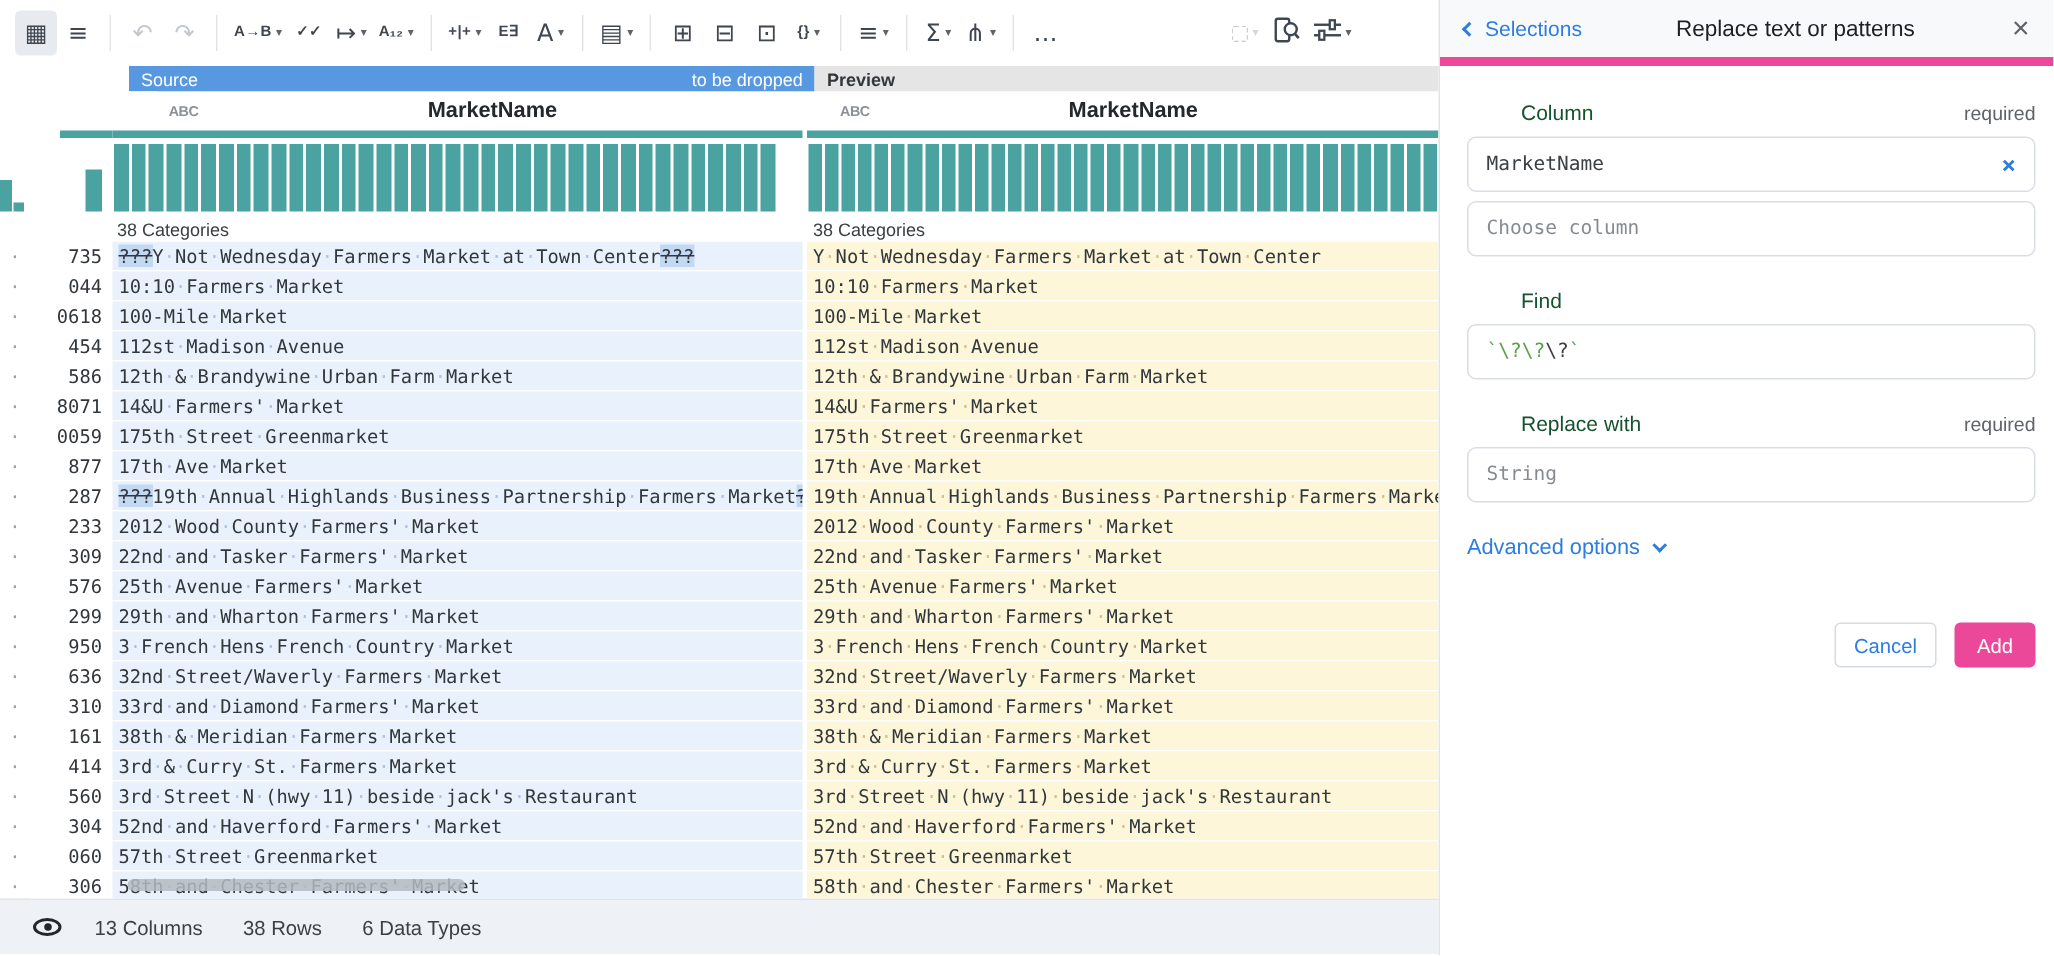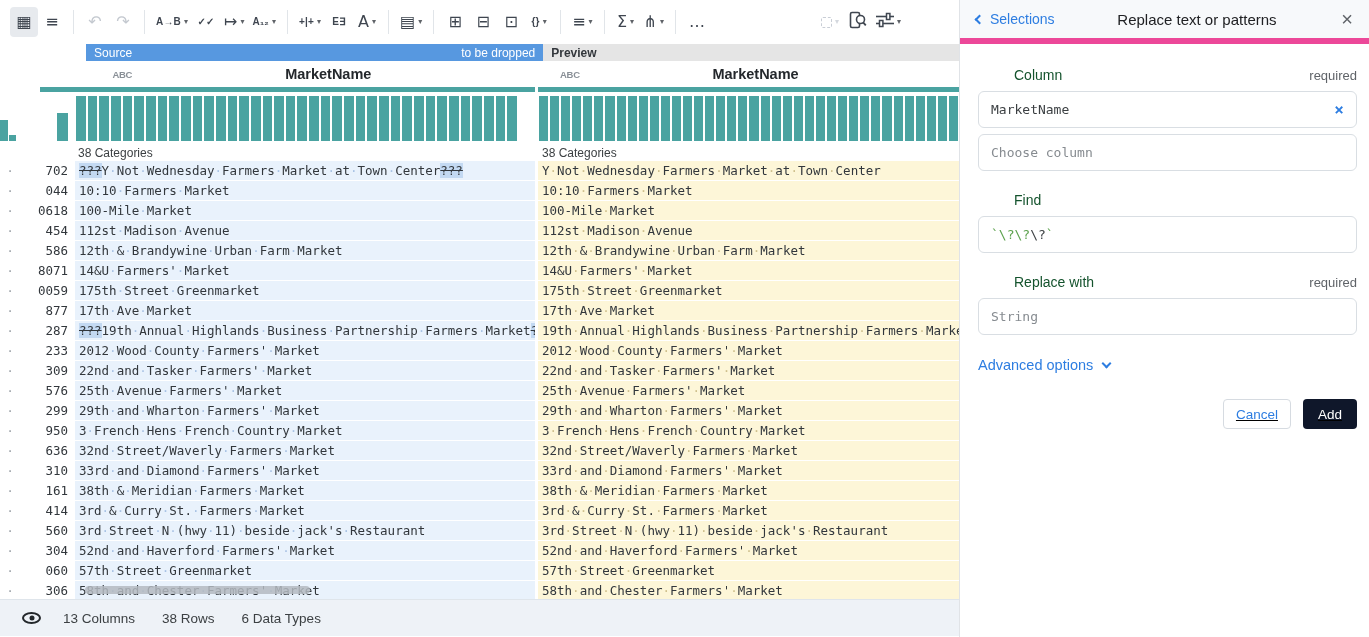--- a/index.html
+++ b/index.html
@@ -102,24 +102,24 @@
   .input { height:37px; border:1px solid #d9dee3; border-radius:6px; display:flex; align-items:center;
     padding:0 12px; font-family:"DejaVu Sans Mono", monospace; font-size:13px; color:#3c4043;
     margin-top:8px; background:#fff; }
   .input + .input { margin-top:6px; }
   .ph { color:#868b90; }
   .clear-x { margin-left:auto; color:#2d7de1; font-size:16px; font-weight:700; cursor:pointer; }
   .seg-g { color:#5ba14c; } .seg-d { color:#3c4043; }
   .advanced { margin-top:22px; color:#2d7de1; font-size:14.5px; display:flex; align-items:center; cursor:pointer; }
   .chev-down { width:7px; height:7px; border-left:2px solid #2d7de1; border-bottom:2px solid #2d7de1;
     transform:rotate(-45deg); display:inline-block; margin-left:10px; margin-bottom:3px; }
-  .btnrow { display:flex; justify-content:flex-end; gap:12px; margin-top:26px;text-decoration:underline; }
+  .btnrow { display:flex; justify-content:flex-end; gap:12px; margin-top:42px; }
   .btn-cancel { height:30px; padding:0 12px; border:1px solid #d6dbe1; border-radius:4px; background:#fff;
     color:#2d7de1; font-size:13.5px; font-family:"Liberation Sans", sans-serif; cursor:pointer; }
-  .btn-add { height:30px; padding:0 15px; border:none; border-radius:4px; background:#0f172a; color:#fff;
+  .btn-add { height:30px; padding:0 15px; border:none; border-radius:4px; background:#ec4899; color:#fff;
     font-size:13.5px; font-family:"Liberation Sans", sans-serif; cursor:pointer; }
 </style>
 </head>
 <body>
 
 <div class="app">
   <div class="left">
 
     <div class="toolbar" id="toolbar">
         <button class="tb-btn active">
@@ -344,21 +344,21 @@
     <div class="catrow">
       <div class="cat-spacer"></div>
       <div class="cat-src">38 Categories</div>
       <div class="cat-prev">38 Categories</div>
     </div>
 
     <div class="rows" id="rows">
 
     <div class="row">
           <div class="gutter">·</div>
-          <div class="numcell">702</div>
+          <div class="numcell">735</div>
           <div class="cell src"><span class="qmark">???</span>Y<span class="dot">·</span>Not<span class="dot">·</span>Wednesday<span class="dot">·</span>Farmers<span class="dot">·</span>Market<span class="dot">·</span>at<span class="dot">·</span>Town<span class="dot">·</span>Center<span class="qmark">???</span></div>
           <div class="cell prev">Y<span class="dot">·</span>Not<span class="dot">·</span>Wednesday<span class="dot">·</span>Farmers<span class="dot">·</span>Market<span class="dot">·</span>at<span class="dot">·</span>Town<span class="dot">·</span>Center</div>
         </div>
         <div class="row">
           <div class="gutter">·</div>
           <div class="numcell">044</div>
           <div class="cell src">10:10<span class="dot">·</span>Farmers<span class="dot">·</span>Market</div>
           <div class="cell prev">10:10<span class="dot">·</span>Farmers<span class="dot">·</span>Market</div>
         </div>
         <div class="row">

